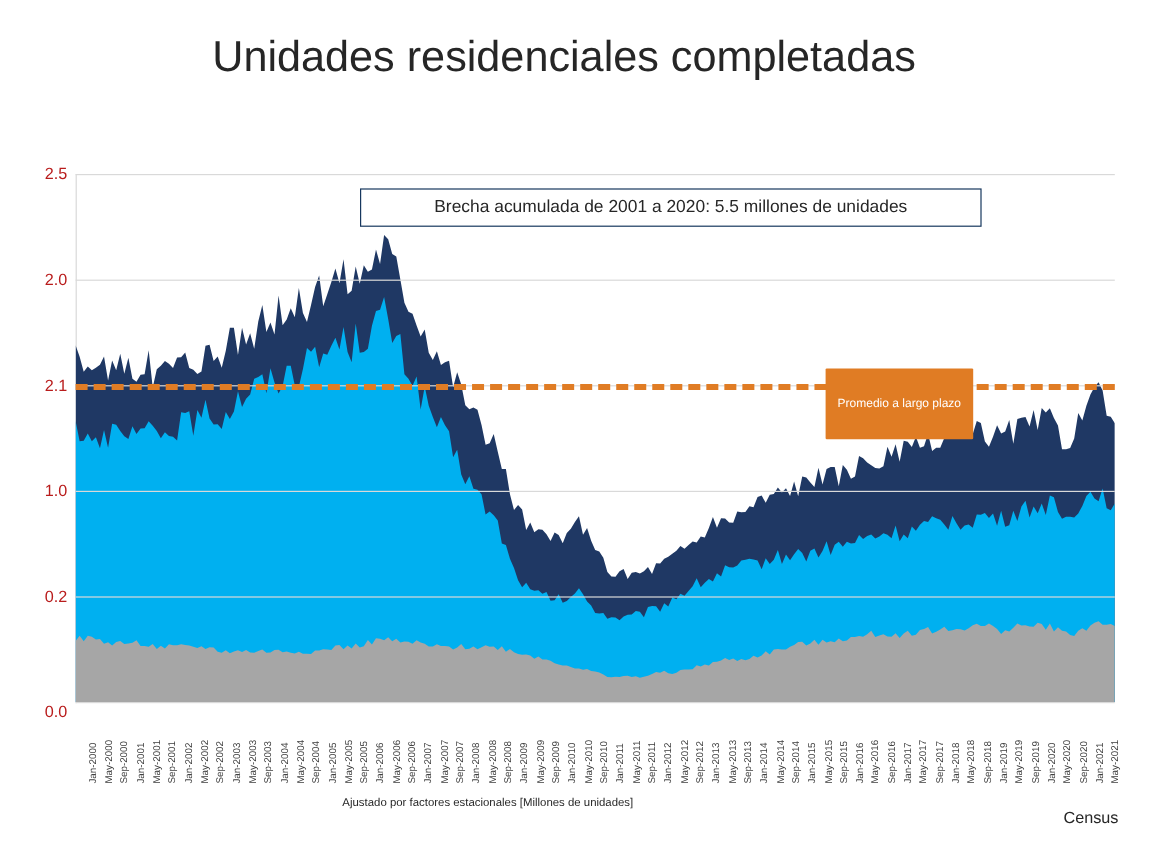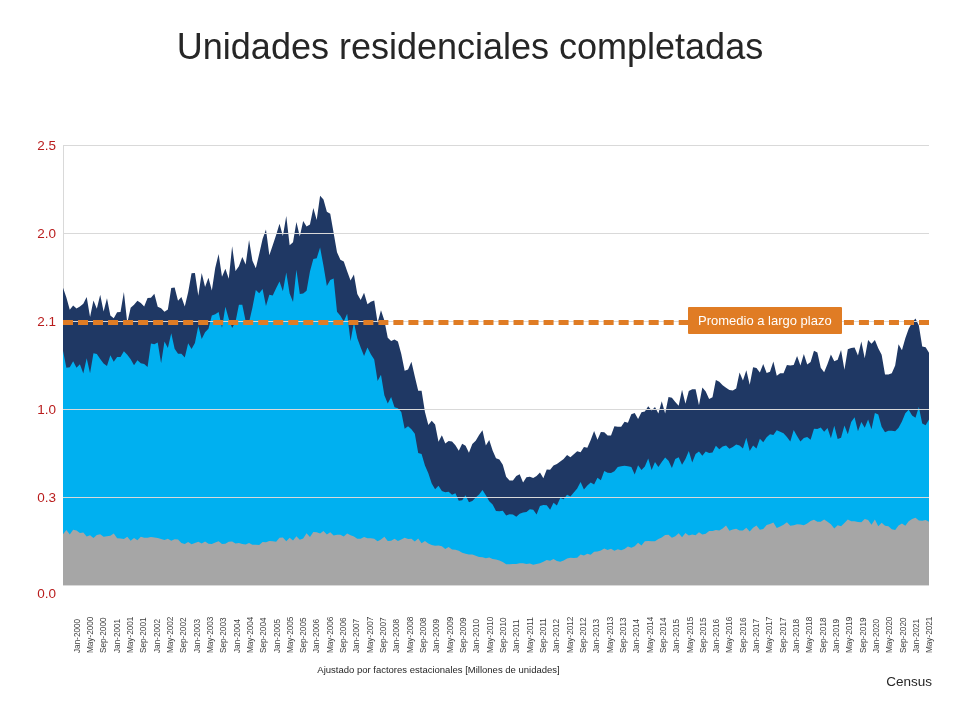--- a/index.html
+++ b/index.html
@@ -127,37 +127,36 @@
     top: 320px;
     width: 866px;
     height: 0;
     border-top: 5px dashed #e07c24;
   }
   .avg-tag {
     position: absolute;
     left: 688px;
     top: 307px;
     height: 27px;
-    padding: 0 10px;
+    padding: 16px 10px;
     background: #e07c24;
     color: #ffffff;
-    font-size: 13px;
+    font-size: 10px;
     display: flex;
     align-items: center;
     border-radius: 1px;
   }
   .footnote {
     position: absolute;
     top: 664px;
     left: 0;
     width: 813px;
     text-align: center;
     font-size: 9.5px;
     color: #262626;
-    margin-left: 32px;
   }
   .source {
     position: absolute;
     top: 674px;
     right: 28px;
     font-size: 13.5px;
     color: #262626;
   }
   svg.series {
     position: absolute;
@@ -170,21 +169,21 @@
 </head>
 <body>
 
 <div id="chart-root">
 
   <div class="chart-title">Unidades residenciales completadas</div>
 
 
   <div class="y-axis" id="y-axis">
       <div class="y-label" style="top: 448px;">0.0</div>
-      <div class="y-label" style="top: 352px;">0.3</div>
+      <div class="y-label" style="top: 352px;">0.2</div>
       <div class="y-label" style="top: 264px;">1.0</div>
       <div class="y-label" style="top: 176px;">2.1</div>
       <div class="y-label" style="top: 88px;">2.0</div>
       <div class="y-label" style="top: 0px;">2.5</div>
     </div>
   <div class="axis-line-left"></div>
 
   <div class="plot-area" id="plot-area">
     <svg class="series" id="series-svg" viewBox="0 0 866 440" preserveAspectRatio="none">
         <path d="M0.00,142.64 L3.38,152.39 L6.77,164.70 L10.15,160.39 L13.53,163.60 L16.91,161.44 L20.30,158.87 L23.68,151.98 L27.06,172.12 L30.45,155.48 L33.83,163.63 L37.21,149.87 L40.59,166.49 L43.98,153.16 L47.36,170.56 L50.74,173.19 L54.13,167.19 L57.51,166.89 L60.89,146.89 L64.27,178.01 L67.66,162.63 L71.04,159.84 L74.42,155.82 L77.80,158.05 L81.19,161.57 L84.57,152.99 L87.95,152.73 L91.34,148.82 L94.72,161.64 L98.10,163.22 L101.48,166.71 L104.87,164.55 L108.25,143.06 L111.63,142.39 L115.02,155.84 L118.40,152.12 L121.78,161.46 L125.16,147.21 L128.55,128.18 L131.93,128.10 L135.31,150.82 L138.70,128.10 L142.08,142.11 L145.46,132.63 L148.84,145.58 L152.23,123.00 L155.61,109.11 L158.99,131.75 L162.38,123.73 L165.76,133.83 L169.14,101.26 L172.52,126.02 L175.91,121.21 L179.29,111.91 L182.67,119.38 L186.05,94.94 L189.44,115.81 L192.82,123.37 L196.20,109.12 L199.59,94.07 L202.97,84.51 L206.35,110.20 L209.73,100.31 L213.12,90.04 L216.50,78.78 L219.88,91.09 L223.27,70.95 L226.65,100.15 L230.03,97.25 L233.41,77.07 L236.80,91.56 L240.18,76.12 L243.56,81.47 L246.95,79.62 L250.33,62.94 L253.71,75.09 L257.09,50.77 L260.48,54.45 L263.86,66.69 L267.24,68.74 L270.63,87.92 L274.01,107.21 L277.39,114.87 L280.77,116.39 L284.16,126.19 L287.54,135.42 L290.92,129.59 L294.30,148.99 L297.69,154.94 L301.07,147.69 L304.45,159.21 L307.84,156.84 L311.22,155.61 L314.60,177.66 L317.98,165.27 L321.37,175.45 L324.75,192.81 L328.13,195.96 L331.52,194.60 L334.90,196.40 L338.28,209.11 L341.66,225.66 L345.05,224.42 L348.43,216.70 L351.81,231.41 L355.20,245.75 L358.58,245.85 L361.96,266.89 L365.34,279.97 L368.73,275.83 L372.11,279.51 L375.49,296.70 L378.88,290.34 L382.26,298.50 L385.64,295.94 L389.02,296.42 L392.41,300.16 L395.79,305.80 L399.17,298.71 L402.55,300.74 L405.94,307.65 L409.32,299.09 L412.70,295.70 L416.09,289.98 L419.47,285.17 L422.85,300.56 L426.23,295.09 L429.62,305.62 L433.00,313.24 L436.38,314.59 L439.77,319.83 L443.15,331.63 L446.53,335.41 L449.91,335.61 L453.30,331.12 L456.68,329.25 L460.06,337.51 L463.45,332.35 L466.83,331.75 L470.21,333.00 L473.59,331.06 L476.98,327.46 L480.36,333.33 L483.74,324.41 L487.13,324.67 L490.51,320.61 L493.89,319.03 L497.27,316.41 L500.66,313.98 L504.04,310.08 L507.42,312.20 L510.80,309.26 L514.19,306.18 L517.57,307.16 L520.95,302.00 L524.34,302.82 L527.72,294.99 L531.10,285.91 L534.48,294.87 L537.87,286.93 L541.25,287.13 L544.63,290.49 L548.02,290.55 L551.40,281.20 L554.78,281.84 L558.16,281.67 L561.55,276.87 L564.93,277.71 L568.31,269.16 L571.70,268.01 L575.08,273.96 L578.46,267.37 L581.84,266.61 L585.23,261.16 L588.61,265.39 L591.99,261.89 L595.38,268.43 L598.76,256.33 L602.14,268.44 L605.52,252.10 L608.91,252.84 L612.29,257.09 L615.67,260.84 L619.05,244.83 L622.44,258.65 L625.82,245.89 L629.20,244.21 L632.59,244.19 L635.97,260.26 L639.35,242.52 L642.73,246.45 L646.12,253.96 L649.50,252.16 L652.88,234.90 L656.27,236.84 L659.65,240.34 L663.03,242.64 L666.41,245.05 L669.80,245.50 L673.18,243.62 L676.56,227.39 L679.95,235.54 L683.33,225.25 L686.71,239.73 L690.09,222.27 L693.48,223.08 L696.86,227.54 L700.24,219.06 L703.63,228.09 L707.01,226.84 L710.39,216.55 L713.77,230.73 L717.16,228.20 L720.54,228.16 L723.92,220.10 L727.30,220.42 L730.69,219.95 L734.07,211.09 L737.45,220.43 L740.84,208.93 L744.22,219.44 L747.60,216.89 L750.98,205.76 L754.37,207.51 L757.75,222.82 L761.13,227.34 L764.52,219.01 L767.90,209.41 L771.28,216.22 L774.66,214.64 L778.05,205.03 L781.43,224.76 L784.81,204.20 L788.20,203.05 L791.58,202.45 L794.96,210.50 L798.34,196.62 L801.73,213.37 L805.11,194.90 L808.49,198.79 L811.88,195.12 L815.26,203.27 L818.64,209.66 L822.02,229.45 L825.41,229.45 L828.79,228.29 L832.17,220.41 L835.55,199.21 L838.94,205.33 L842.32,193.15 L845.70,183.66 L849.09,177.57 L852.47,173.57 L855.85,180.51 L859.23,201.50 L862.62,202.31 L866.00,207.68 L866,440 L0,440 Z" fill="#1F3864" stroke="none"></path>
@@ -195,20 +194,21 @@
       <div class="grid-line" style="top: 352px;"></div>
       <div class="grid-line" style="top: 264px;"></div>
       <div class="grid-line" style="top: 176px;"></div>
       <div class="grid-line" style="top: 88px;"></div>
       <div class="grid-line" style="top: 0px;"></div>
     </div>
 
   <div class="avg-line"></div>
   <div class="avg-tag">Promedio a largo plazo</div>
 
+  <div class="callout-box">Brecha acumulada de 2001 a 2020: 5.5 millones de unidades</div>
 
   <div class="x-labels" id="x-labels">
       <div class="x-tick" style="left: 9.66154px; top: 64px;">Jan-2000</div>
       <div class="x-tick" style="left: 22.9846px; top: 64px;">May-2000</div>
       <div class="x-tick" style="left: 36.3077px; top: 64px;">Sep-2000</div>
       <div class="x-tick" style="left: 49.6308px; top: 64px;">Jan-2001</div>
       <div class="x-tick" style="left: 62.9538px; top: 64px;">May-2001</div>
       <div class="x-tick" style="left: 76.2769px; top: 64px;">Sep-2001</div>
       <div class="x-tick" style="left: 89.6px; top: 64px;">Jan-2002</div>
       <div class="x-tick" style="left: 102.923px; top: 64px;">May-2002</div>

